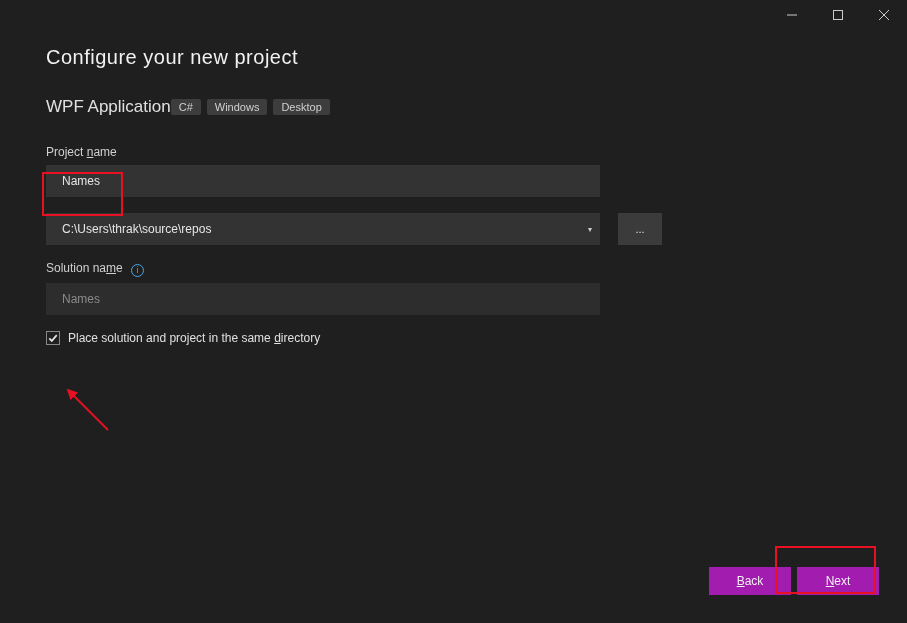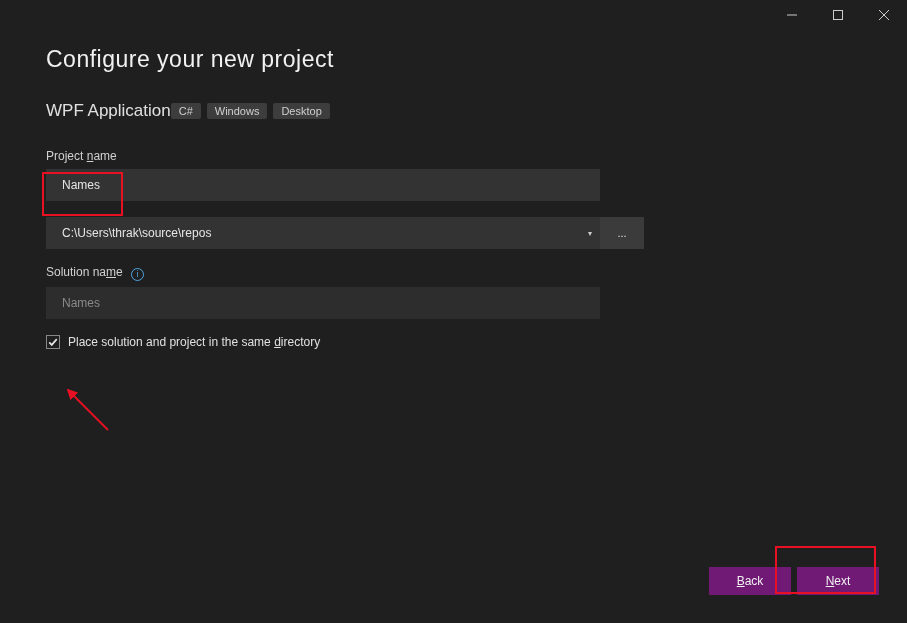--- a/index.html
+++ b/index.html
@@ -38,21 +38,21 @@
       width: 10px;
       height: 10px;
       stroke: #ccc;
       stroke-width: 1;
       fill: none;
     }
     .content {
       padding: 14px 46px 0 46px;
     }
     h1 {
-      font-size: 23px;
+      font-size: 20px;
       font-weight: 400;
       margin-bottom: 28px;
       letter-spacing: 0.5px;
     }
     .template-row {
       display: flex;
       align-items: center;
       margin-bottom: 28px;
     }
     .template-name {
@@ -95,20 +95,21 @@
     }
     .text-input::placeholder {
       color: #8a8a8a;
     }
     .text-input:disabled {
       background: #2d2d2d;
       color: #888;
     }
     .location-row {
       display: flex;
+      gap: 18px;
     }
     .combo-wrapper {
       position: relative;
       width: 554px;
     }
     .combo-wrapper .text-input {
       width: 100%;
       padding-right: 20px;
     }
     .combo-caret {
@@ -174,21 +175,21 @@
     .footer {
       position: absolute;
       bottom: 28px;
       right: 28px;
       display: flex;
       gap: 6px;
     }
     .footer-btn {
       width: 82px;
       height: 28px;
-      background: #701a75;
+      background: #a21caf;
       border: none;
       color: #f1f1f1;
       font-size: 12px;
       font-family: inherit;
       cursor: pointer;
     }
     .highlight-red {
       position: absolute;
       border: 2.5px solid #e81123;
       pointer-events: none;

